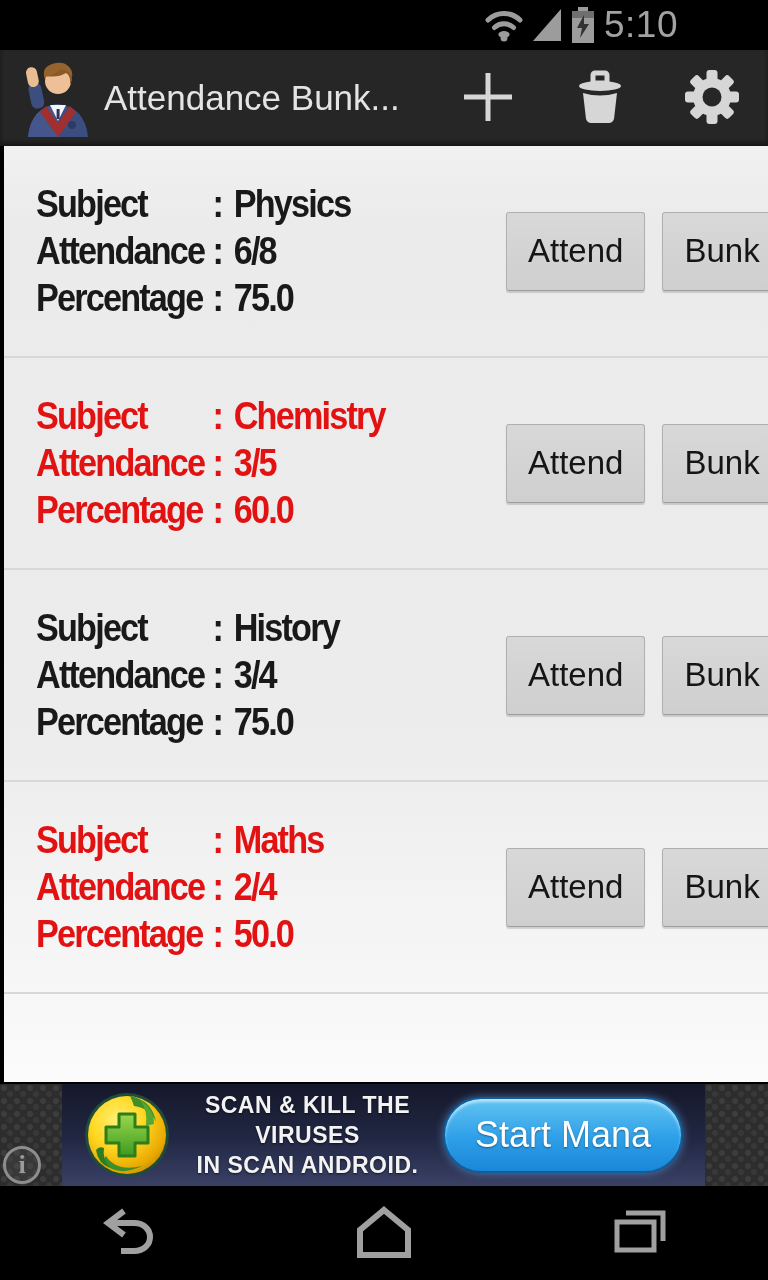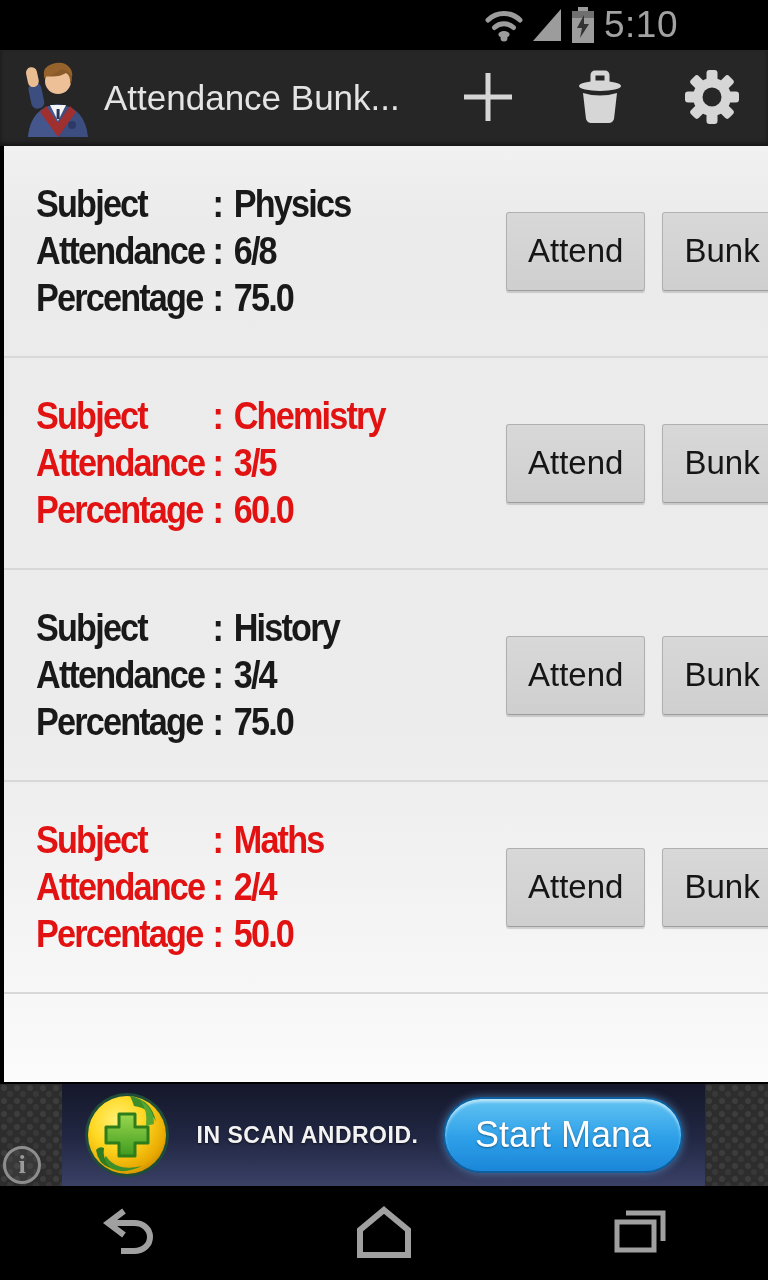--- a/index.html
+++ b/index.html
@@ -316,20 +316,21 @@
           <circle cx="45" cy="45" r="42" fill="#1f4d3a"></circle>
           <circle cx="45" cy="45" r="39" fill="url(#ball)"></circle>
           <path d="M20 72 q16 16 40 4 q-26 6-36-10 z" fill="#3e8e2a"></path>
           <path d="M14 60 q2 14 14 18 q-8-10-6-20 q-5-2-8 2z" fill="#2f7d22"></path>
           <path d="M48 6 q22 4 26 26 q-6-14-22-16 q-2-6-4-10z" fill="#3e8e2a"></path>
           <path d="M58 10 q14 8 14 24 l-8 2 q2-16-6-26z" fill="#57a832"></path>
           <path d="M37 24 h16 v13 h13 v16 h-13 v13 h-16 v-13 h-13 v-16 h13 z" fill="url(#cross)" stroke="#2e7d1a" stroke-width="3" stroke-linejoin="round" rx="4"></path>
         </svg>
       </span>
       <div id="ad-text">
+        <div>SCAN &amp; KILL THE VIRUSES</div>
         <div>IN SCAN ANDROID.</div>
       </div>
       <div id="ad-cta">Start Mana</div>
     </div>
     <div id="ad-right" class="ad-texture"></div>
   </div>
 
   <div id="nav-bar">
     <button class="nav-btn">
       <span>

